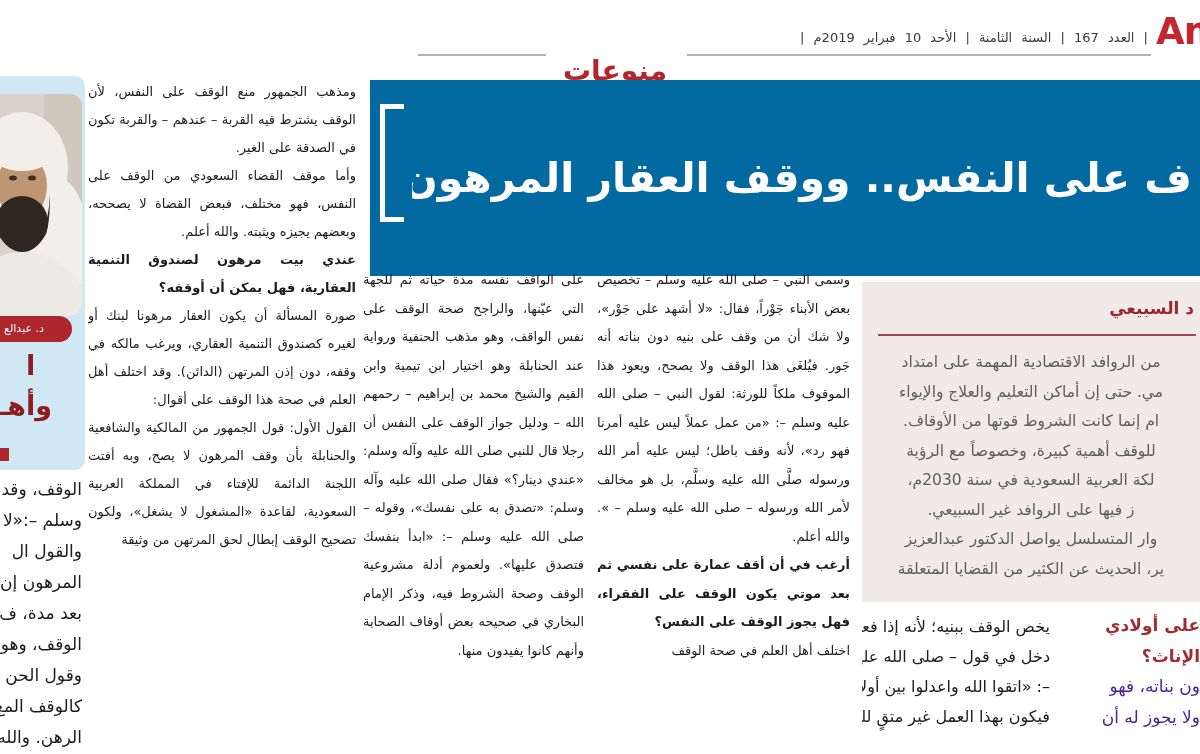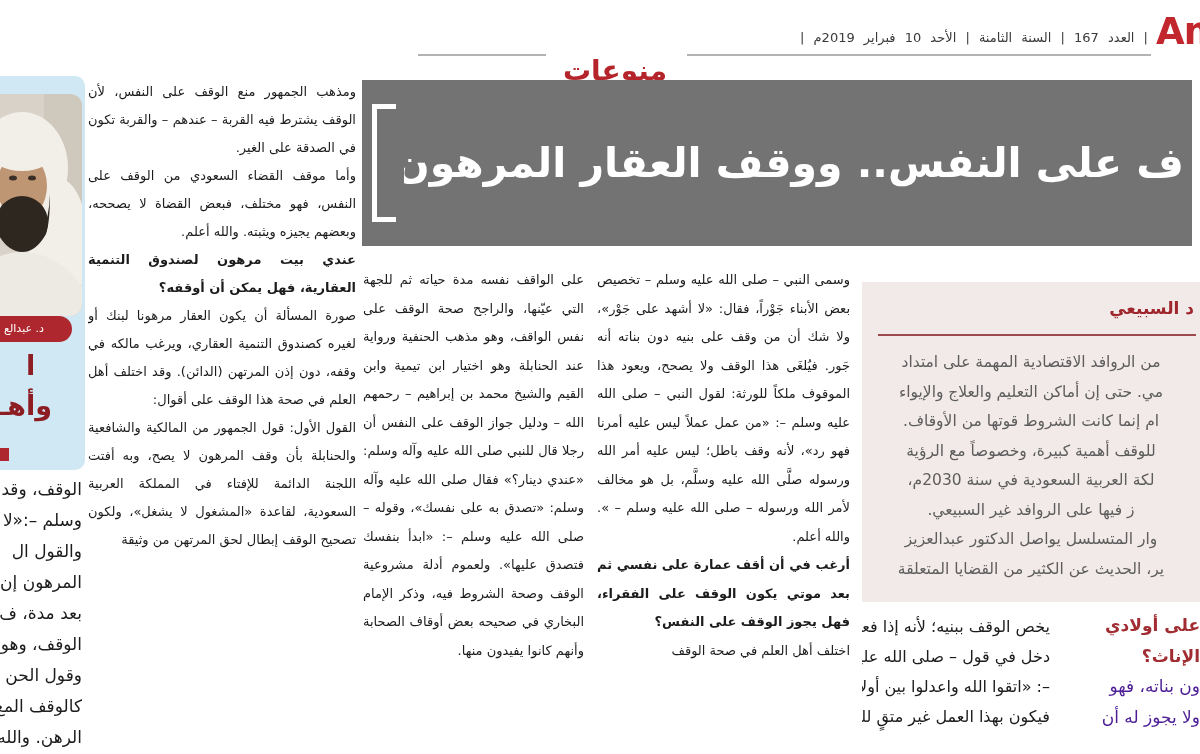--- a/index.html
+++ b/index.html
@@ -12,21 +12,21 @@
 
   
   #brand-logo { left:1156px; top:10px; font-size:37px; font-weight:bold; color:#c1272d; letter-spacing:-1px; }
   #issue-meta { right:52px; top:30px; font-size:13px; color:#3a3a3a; direction:rtl; word-spacing:5px; white-space:nowrap; }
   #section-label { left:540px; top:22px; width:150px; text-align:center; font-size:28px; font-weight:bold; color:#b5242a;margin-top:32px; }
   .header-rule { top:54px; height:2px; background:#b3b3b3; }
   #header-rule-left { left:418px; width:128px; }
   #header-rule-right { left:687px; width:464px; }
 
   
-  #headline-band { left:362px; top:80px; width:830px; height:166px; background:#737373; }
+  #headline-band { left:370px; top:80px; width:830px; height:196px; background:#0369a1; }
   #headline-bracket { left:10px; top:24px; width:24px; height:118px;
     border-left:5px solid #fff; border-top:5px solid #fff; border-bottom:5px solid #fff; }
   #headline-text { left:42px; right:8px; top:50%; transform:translateY(-50%);
     color:#ffffff; font-size:41px; font-weight:bold; white-space:nowrap;
     direction:rtl; text-align:right; overflow:hidden; }
 
   
   .body-col { direction:rtl; text-align:justify; color:#1c1c1c; font-size:13px; line-height:28.5px; }
   .body-col p { margin:0; }
   .body-col p.q { font-weight:bold; }

